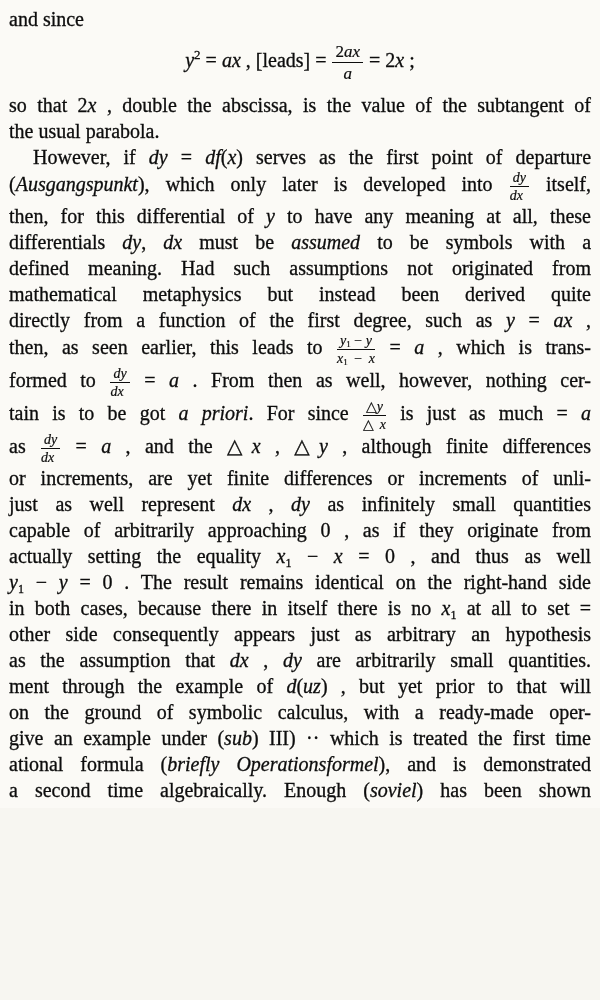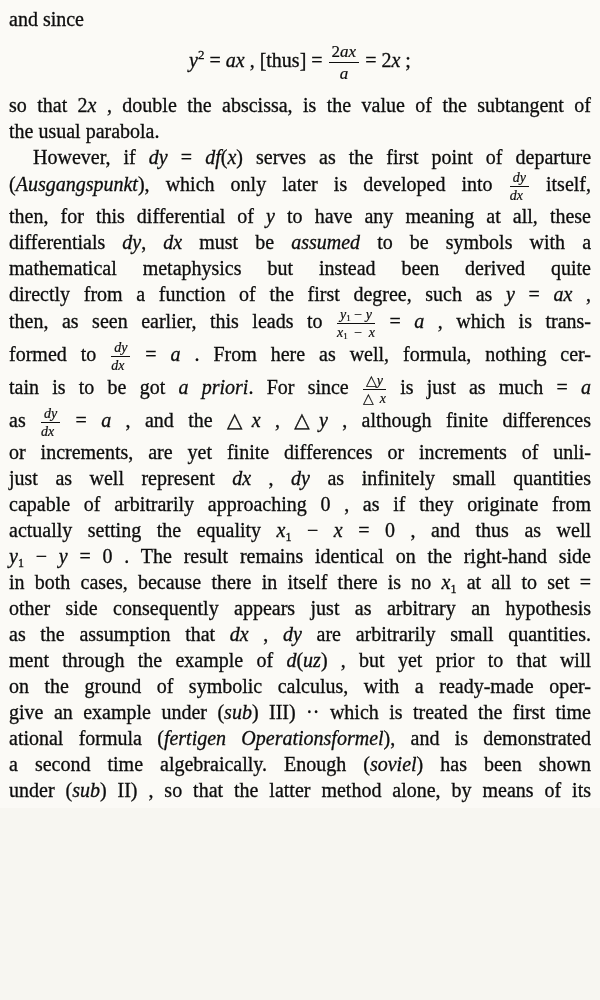--- a/index.html
+++ b/index.html
@@ -66,41 +66,42 @@
   .frac .den { display: block; padding-top: 1px; }
   .frac sub { font-size: 9px; top: 2px; }
   .formula .frac { font-size: 17px; line-height: 19px; }
 </style>
 </head>
 <body>
 
 <main id="page">
   <div id="text-block">
       <div class="line left"><span>and since</span></div>
-      <div class="line center formula"><span class="it">y</span><sup>2</sup><span> = </span><span class="it">ax</span><span> , [thus]  = </span><span class="frac"><span class="num"><span>2</span><span class="it">ax</span></span><span class="den"><span class="it">a</span></span></span><span> = 2</span><span class="it">x</span><span> ;</span></div>
+      <div class="line center formula"><span class="it">y</span><sup>2</sup><span> = </span><span class="it">ax</span><span> , [leads]  = </span><span class="frac"><span class="num"><span>2</span><span class="it">ax</span></span><span class="den"><span class="it">a</span></span></span><span> = 2</span><span class="it">x</span><span> ;</span></div>
       <div class="line justify"><span>so that 2</span><span class="it">x</span><span> , double the abscissa, is the value of the subtangent of</span></div>
       <div class="line left"><span>the usual parabola.</span></div>
       <div class="line justify indent"><span>However, if </span><span class="it">dy</span><span> = </span><span class="it">df</span><span>(</span><span class="it">x</span><span>) serves as the first point of departure</span></div>
       <div class="line justify"><span>(</span><span class="it">Ausgangspunkt</span><span>), which only later is developed into </span><span class="frac"><span class="num"><span class="it">dy</span></span><span class="den"><span class="it">dx</span></span></span><span> itself,</span></div>
       <div class="line justify"><span>then, for this differential of </span><span class="it">y</span><span> to have any meaning at all, these</span></div>
       <div class="line justify"><span>differentials </span><span class="it">dy</span><span>, </span><span class="it">dx</span><span> must be </span><span class="it">assumed</span><span> to be symbols with a</span></div>
+      <div class="line justify"><span>defined meaning. Had such assumptions not originated from</span></div>
       <div class="line justify"><span>mathematical metaphysics but instead been derived quite</span></div>
       <div class="line justify"><span>directly from a function of the first degree, such as </span><span class="it">y</span><span> = </span><span class="it">ax</span><span> ,</span></div>
       <div class="line justify"><span>then, as seen earlier, this leads to </span><span class="frac"><span class="num"><span class="it">y</span><sub>1</sub><span> − </span><span class="it">y</span></span><span class="den"><span class="it">x</span><sub>1</sub><span> − </span><span class="it">x</span></span></span><span> = </span><span class="it">a</span><span> , which is trans-</span></div>
-      <div class="line justify"><span>formed to </span><span class="frac"><span class="num"><span class="it">dy</span></span><span class="den"><span class="it">dx</span></span></span><span> = </span><span class="it">a</span><span> . From here as well, formula, nothing cer-</span></div>
+      <div class="line justify"><span>formed to </span><span class="frac"><span class="num"><span class="it">dy</span></span><span class="den"><span class="it">dx</span></span></span><span> = </span><span class="it">a</span><span> . From then as well, however, nothing cer-</span></div>
       <div class="line justify"><span>tain is to be got </span><span class="it">a priori</span><span>. For since </span><span class="frac"><span class="num"><span>△</span><span class="it">y</span></span><span class="den"><span>△</span><span class="it">x</span></span></span><span> is just as much = </span><span class="it">a</span></div>
       <div class="line justify"><span>as </span><span class="frac"><span class="num"><span class="it">dy</span></span><span class="den"><span class="it">dx</span></span></span><span> = </span><span class="it">a</span><span> , and the △</span><span class="it">x</span><span> , △</span><span class="it">y</span><span> , although finite differences</span></div>
       <div class="line justify"><span>or increments, are yet finite differences or increments of unli-</span></div>
       <div class="line justify"><span>just as well represent </span><span class="it">dx</span><span> , </span><span class="it">dy</span><span> as infinitely small quantities</span></div>
       <div class="line justify"><span>capable of arbitrarily approaching 0 , as if they originate from</span></div>
       <div class="line justify"><span>actually setting the equality  </span><span class="it">x</span><sub>1</sub><span> − </span><span class="it">x</span><span> = 0 ,  and thus as well</span></div>
       <div class="line justify"><span class="it">y</span><sub>1</sub><span> − </span><span class="it">y</span><span> = 0 . The result remains identical on the right-hand side</span></div>
       <div class="line justify"><span>in both cases, because there in itself there is no </span><span class="it">x</span><sub>1</sub><span> at all to set =</span></div>
       <div class="line justify"><span>other side consequently appears just as arbitrary an hypothesis</span></div>
       <div class="line justify"><span>as the assumption that </span><span class="it">dx</span><span> , </span><span class="it">dy</span><span> are arbitrarily small quantities.</span></div>
       <div class="line justify"><span>ment through the example of </span><span class="it">d</span><span>(</span><span class="it">uz</span><span>) , but yet prior to that will</span></div>
       <div class="line justify"><span>on the ground of symbolic calculus, with a ready-made oper-</span></div>
       <div class="line justify"><span>give an example under (</span><span class="it">sub</span><span>) III) ·· which is treated the first time</span></div>
-      <div class="line justify"><span>ational formula (</span><span class="it">fertigen Operationsformel</span><span>), and is demonstrated</span></div>
+      <div class="line justify"><span>ational formula (</span><span class="it">briefly Operationsformel</span><span>), and is demonstrated</span></div>
       <div class="line justify"><span>a second time algebraically. Enough (</span><span class="it">soviel</span><span>) has been shown</span></div>
       <div class="line justify"><span>under (</span><span class="it">sub</span><span>) II) , so that the latter method alone, by means of its</span></div>
     </div>
 </main>
 
 </body></html>

